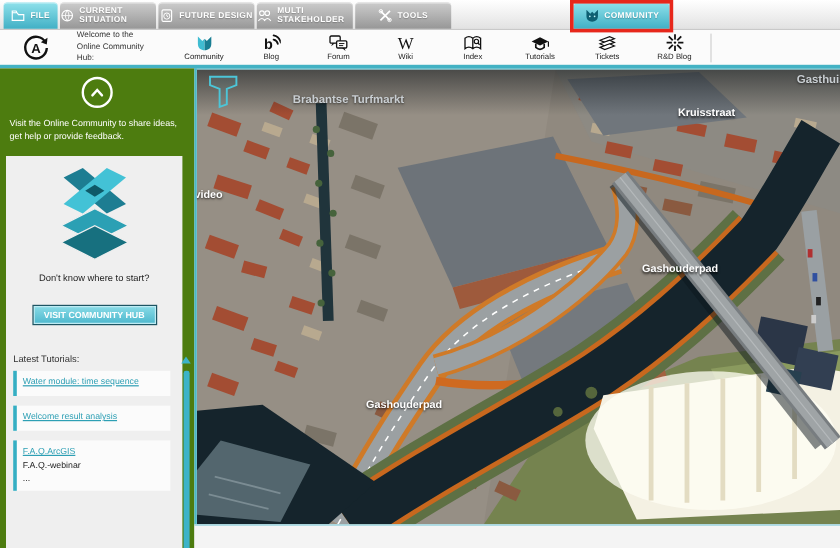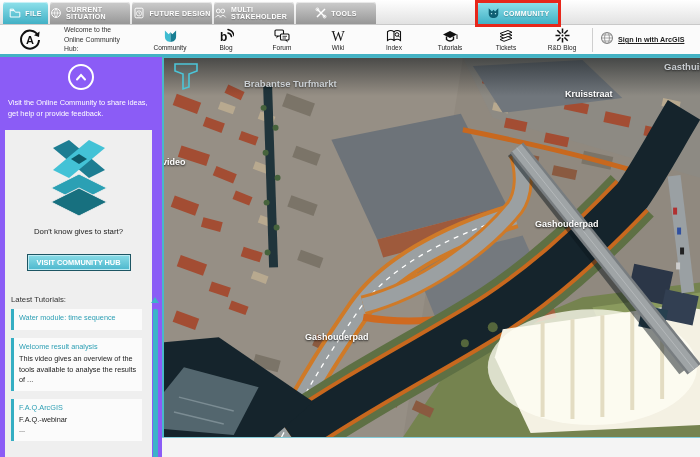--- a/index.html
+++ b/index.html
@@ -29,37 +29,37 @@
   .tb-items{display:flex;margin-left:8px;}
   .tb-item{width:56px;display:flex;flex-direction:column;align-items:center;gap:1px;
            font-size:6.5px;color:#222;cursor:pointer;}
   .tb-item .ic{height:15px;display:flex;align-items:flex-end;justify-content:center;}
   .tb-divider{width:1px;height:24px;background:#cfcfcf;margin:0 7px 0 2px;}
   .signin{display:flex;align-items:center;gap:4px;}
   .signin-link{font-size:7.2px;color:#222;font-weight:bold;text-decoration:underline;cursor:pointer;}
   .teal-line{position:absolute;top:54px;left:0;right:0;height:3px;background:#43b2c4;}
 
   
-  .sidebar{position:absolute;top:57px;left:0;width:162px;bottom:0;background:#8b5cf6;}
+  .sidebar{position:absolute;top:57px;left:0;width:162px;bottom:0;background:#4d7c0f;}
   .circle-btn{position:absolute;top:7px;left:50%;transform:translateX(-50%);width:26px;height:26px;
               border:2px solid #fff;border-radius:50%;display:flex;align-items:center;
               justify-content:center;cursor:pointer;box-sizing:border-box;}
   .intro{position:absolute;top:40px;left:8px;width:147px;color:#fff;font-size:7.4px;line-height:1.55;}
   .panel{position:absolute;top:73px;left:5px;width:147px;bottom:0;background:#efefef;
          box-sizing:border-box;padding-top:8px;overflow:hidden;}
   .logo-wrap{display:flex;justify-content:center;}
   .start-q{font-size:7.8px;color:#222;text-align:center;margin-top:9px;}
   .visit-btn{display:block;margin:18px auto 0;width:104px;height:17px;
              background:linear-gradient(#8adce7,#4cb7cd);border:1px solid #1d5563;
              box-shadow:inset 0 0 0 1px #bdebf3;color:#fff;font-weight:bold;font-size:7.4px;
              font-family:inherit;cursor:pointer;padding:0;}
   .tut-head{margin:24px 0 2px 6px;font-size:7.8px;color:#333;}
   .tut-card{margin:5px 10px 8px 6px;background:#fbfbfb;border-left:3px solid #35aec3;
             padding:4px 5px 5px 5px;}
-  .tut-title{display:block;color:#2d9fb4;font-size:7.3px;
+  .tut-title{display:block;color:#2d9fb4;font-size:7.3px;text-decoration:underline;
              margin-bottom:3px;cursor:pointer;}
   .tut-desc{font-size:7.3px;color:#222;line-height:1.45;}
   .sb-arrow{position:absolute;right:3px;top:240px;width:0;height:0;cursor:pointer;
             border-left:4px solid transparent;border-right:4px solid transparent;
             border-bottom:6px solid #3cb3c8;}
   .sb-thumb{position:absolute;right:4px;top:252px;width:5px;height:150px;background:#3cb3c8;
             border-radius:2px;cursor:pointer;}
 
   
   .map{position:absolute;left:162px;top:57px;width:538px;height:380px;overflow:hidden;
@@ -229,30 +229,20 @@
               <path d="M7.5 0.5 V14.5 M0.5 7.5 H14.5 M2.3 2.3 L12.7 12.7 M12.7 2.3 L2.3 12.7" stroke="#111" stroke-width="1.5"></path>
               <circle cx="7.5" cy="7.5" r="2.6" fill="#fbfbfb"></circle>
               <circle cx="7.5" cy="7.5" r="1" fill="#111"></circle>
             </svg>
         </span>
         <span>R&amp;D Blog</span>
       </div>
     </div>
 
     <div class="tb-divider"></div>
-    <div class="signin">
-      <span>
-        <svg width="14" height="14" viewBox="0 0 14 14">
-            <circle cx="7" cy="7" r="5.5" fill="none" stroke="#888" stroke-width="1.1"></circle>
-            <ellipse cx="7" cy="7" rx="2.4" ry="5.5" fill="none" stroke="#888" stroke-width=".8"></ellipse>
-            <path d="M1.5 7 h11 M2.3 4 h9.4 M2.3 10 h9.4" stroke="#888" stroke-width=".7"></path>
-          </svg>
-      </span>
-      <span class="signin-link">Sign in with ArcGIS</span>
-    </div>
   </div>
   <div class="teal-line"></div>
 
   <div class="sidebar">
     <div class="circle-btn">
       <svg width="14" height="10" viewBox="0 0 14 10">
           <polyline points="3,7.5 7,3 11,7.5" fill="none" stroke="#fff" stroke-width="2" stroke-linecap="round"></polyline>
         </svg>
     </div>
     <div class="intro">Visit the Online Community to share ideas, get help or provide feedback.</div>
@@ -261,31 +251,30 @@
       <div class="logo-wrap">
         <svg width="76" height="80" viewBox="0 0 76 80">
           <polygon points="12,10 28,2 64,32 48,40" fill="#1d7d92"></polygon>
           <polygon points="64,10 48,2 12,32 28,40" fill="#43c2d6"></polygon>
           <polygon points="30,21 38,16 46,21 38,26" fill="#0e5968"></polygon>
           <polygon points="30,42 38,38 46,42 38,46" fill="#1d7d92"></polygon>
           <polygon points="10,50 38,36 66,50 38,64" fill="#2ba0b4" stroke="#efefef" stroke-width="1"></polygon>
           <polygon points="10,64 38,50 66,64 38,78" fill="#17707f" stroke="#efefef" stroke-width="1"></polygon>
         </svg>
       </div>
-      <div class="start-q">Don't know gives to start?</div>
+      <div class="start-q">Don't know where to start?</div>
       <button class="visit-btn">VISIT COMMUNITY HUB</button>
 
       <div class="tut-head">Latest Tutorials:</div>
 
       <div class="tut-card">
         <span class="tut-title">Water module: time sequence</span>
       </div>
       <div class="tut-card">
         <span class="tut-title">Welcome result analysis</span>
-        <div class="tut-desc">This video gives an overview of the tools available to analyse the results of ...</div>
       </div>
       <div class="tut-card">
         <span class="tut-title">F.A.Q.ArcGIS</span>
         <div class="tut-desc">F.A.Q.-webinar</div>
         <div class="tut-desc">...</div>
       </div>
 
     </div>
 
     <div class="sb-arrow"></div>

